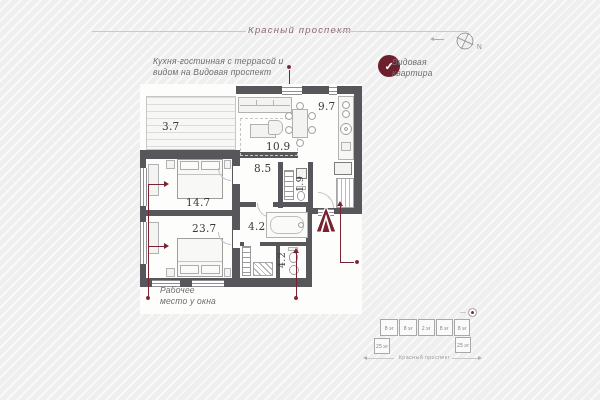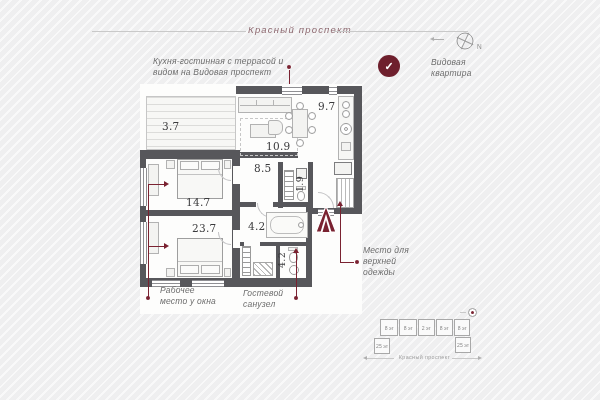--- a/index.html
+++ b/index.html
@@ -66,21 +66,21 @@
   <svg class="abs" style="left:452px;top:28px;" width="26" height="26">
     <circle cx="13" cy="13" r="8" fill="none" stroke="#9b9b9b" stroke-width="1"></circle>
     <line x1="4" y1="13" x2="22" y2="13" stroke="#9b9b9b" stroke-width="1" transform="rotate(25 13 13)"></line>
     <line x1="13" y1="4" x2="13" y2="22" stroke="#9b9b9b" stroke-width="1" transform="rotate(25 13 13)"></line>
   </svg>
   <div class="abs n-label" style="left:477px;top:43px;">N</div>
 
   <div class="abs badge-circle" style="left:378px;top:55px;">
     <span>✓</span>
   </div>
-  <div class="abs ann" style="left:431px;top:57px;width:52px;">Видовая квартира</div>
+  <div class="abs ann" style="left:392px;top:57px;width:52px;">Видовая квартира</div>
 
   <div class="abs ann" style="left:153px;top:56px;width:150px;">Кухня-гостинная с террасой и видом на Видовая проспект</div>
   <div class="abs dot" style="left:287px;top:65px;"></div>
   <div class="abs lead-v" style="left:289px;top:70px;height:54px;"></div>
   <div class="abs tri-down" style="left:286px;top:124px;"></div>
 
   <div class="abs plan-base" style="left:140px;top:84px;width:222px;height:230px;"></div>
 
   <div class="abs terrace" style="left:146px;top:96px;width:90px;height:54px;"></div>
   <div class="abs room-label" style="left:162px;top:120px;">3.7</div>
@@ -188,30 +188,28 @@
   </svg>
 
   <div class="abs lead-v" style="left:148px;top:184px;height:114px;"></div>
   <div class="abs lead-h" style="left:149px;top:184px;width:15px;"></div>
   <div class="abs tri-right" style="left:164px;top:181px;"></div>
   <div class="abs lead-h" style="left:149px;top:246px;width:15px;"></div>
   <div class="abs tri-right" style="left:164px;top:243px;"></div>
   <div class="abs dot" style="left:146px;top:296px;"></div>
   <div class="abs ann" style="left:160px;top:285px;width:64px;">Рабочее место у окна</div>
 
-  <div class="abs ann" style="left:243px;top:288px;width:48px;">Гостевой санузел</div>
   <div class="abs dot" style="left:294px;top:296px;"></div>
   <div class="abs lead-v" style="left:296px;top:252px;height:45px;"></div>
   <div class="abs tri-up" style="left:293px;top:248px;"></div>
 
   <div class="abs lead-v" style="left:340px;top:206px;height:57px;"></div>
   <div class="abs tri-up" style="left:337px;top:201px;"></div>
   <div class="abs lead-h" style="left:340px;top:262px;width:14px;"></div>
   <div class="abs dot" style="left:355px;top:260px;"></div>
-  <div class="abs ann" style="left:363px;top:245px;width:50px;">Место для верхней одежды</div>
 
   <div class="abs" style="left:366px;top:300px;width:116px;height:64px;">
     <div class="abs circle" style="left:102px;top:8px;width:9px;height:9px;"></div>
     <div class="abs dot" style="left:105px;top:11px;width:3px;height:3px;"></div>
     <div class="abs gline" style="left:94px;top:12px;width:6px;height:1px;"></div>
 
     <div class="abs mini-block" style="left:14px;top:19px;width:18px;height:17px;">
         <span class="mini-label">8 эт</span>
       </div>
     <div class="abs mini-block" style="left:33px;top:19px;width:18px;height:17px;">

